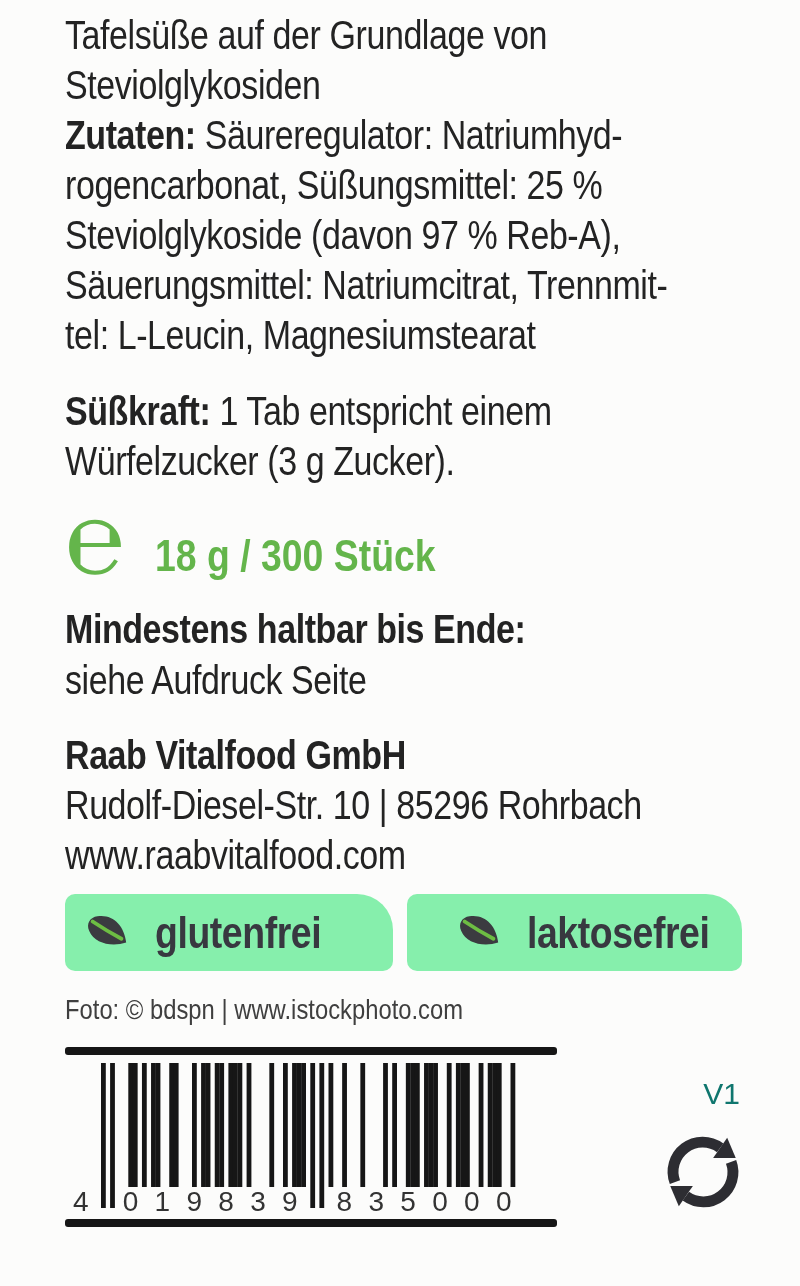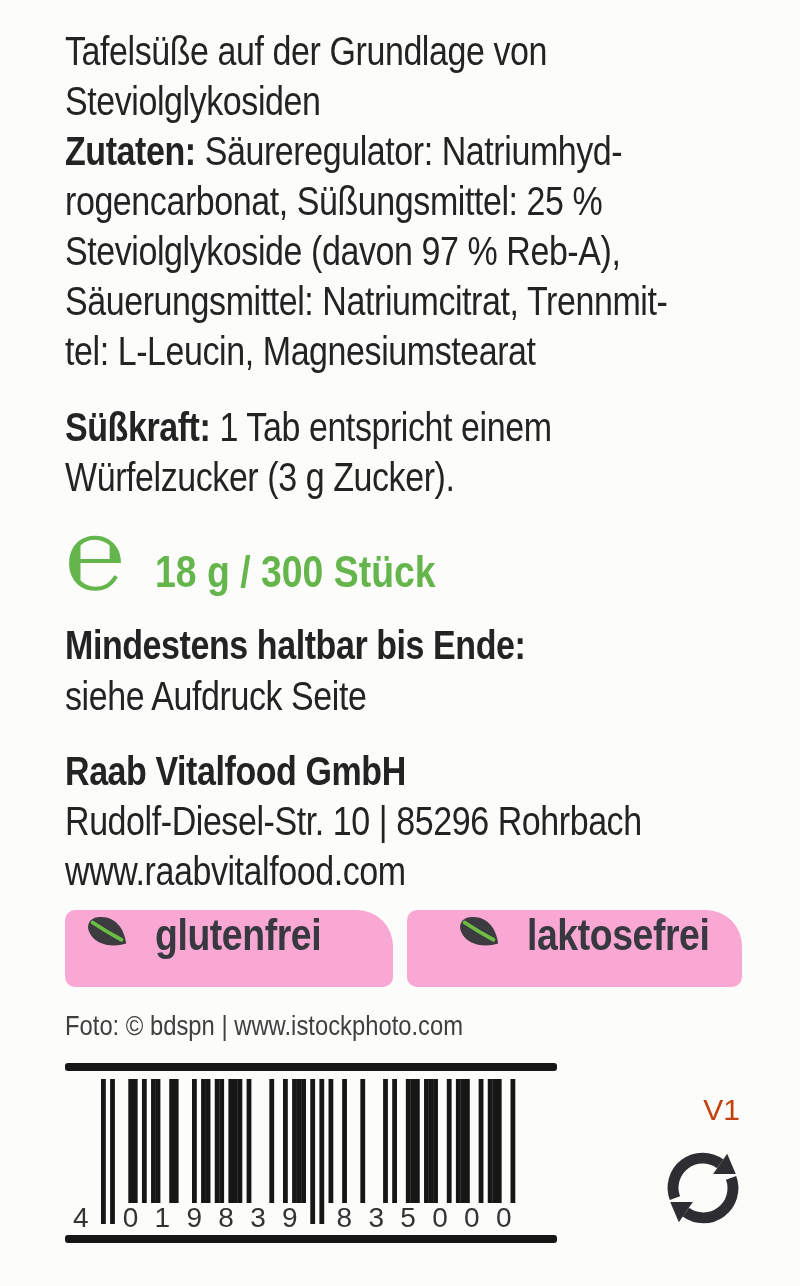--- a/index.html
+++ b/index.html
@@ -19,21 +19,21 @@
     display:block;
     white-space:nowrap;
     font-size:40px;
     line-height:50px;
     transform:scaleX(0.85);
     transform-origin:0 50%;
     letter-spacing:-0.5px;
     color:#232323;
   }
   .line b{font-weight:700;}
-  .sec-intro{margin-top:16px;}
+  .sec-intro{margin-top:0;}
   .sec-zutaten{}
   .sec-suess{margin-top:26px;}
   .sec-emark{
     margin-top:4px;
     display:flex;
     align-items:baseline;
     height:92px;
   }
   .emark-glyph{
     font-size:100px;
@@ -54,24 +54,25 @@
   .sec-mhd{margin-top:21px;}
   .sec-mhd .hline{line-height:52px;}
   .sec-addr{margin-top:25px;}
   .sec-badges{
     margin-top:14px;
     display:flex;
     gap:14px;
   }
   .badge{
     height:77px;
-    background:#f9a8d4;
+    background:#86efac;
     border-radius:10px;
     border-top-right-radius:36px;
     display:flex;
+    align-items:center;
     padding:0 8px 0 18px;
     box-sizing:border-box;
   }
   .badge-1{width:328px;}
   .badge-2{width:335px;padding-left:48px;}
   .badge .leaf{width:48px;height:48px;flex:0 0 auto;}
   .badge .badge-label{
     font-size:44px;
     font-weight:700;
     color:#383840;
@@ -107,21 +108,21 @@
   .side-col{
     position:absolute;
     left:597px;
     top:30px;
     width:80px;
     text-align:right;
   }
   .v1{
     font-size:30px;
     font-weight:400;
-    color:#c2410c;
+    color:#0f766e;
     padding-right:2px;
   }
   .greendot{margin-top:22px;width:78px;height:78px;}
 </style>
 </head>
 <body>
 
 <div class="label">
 
   <div class="sec-intro">

